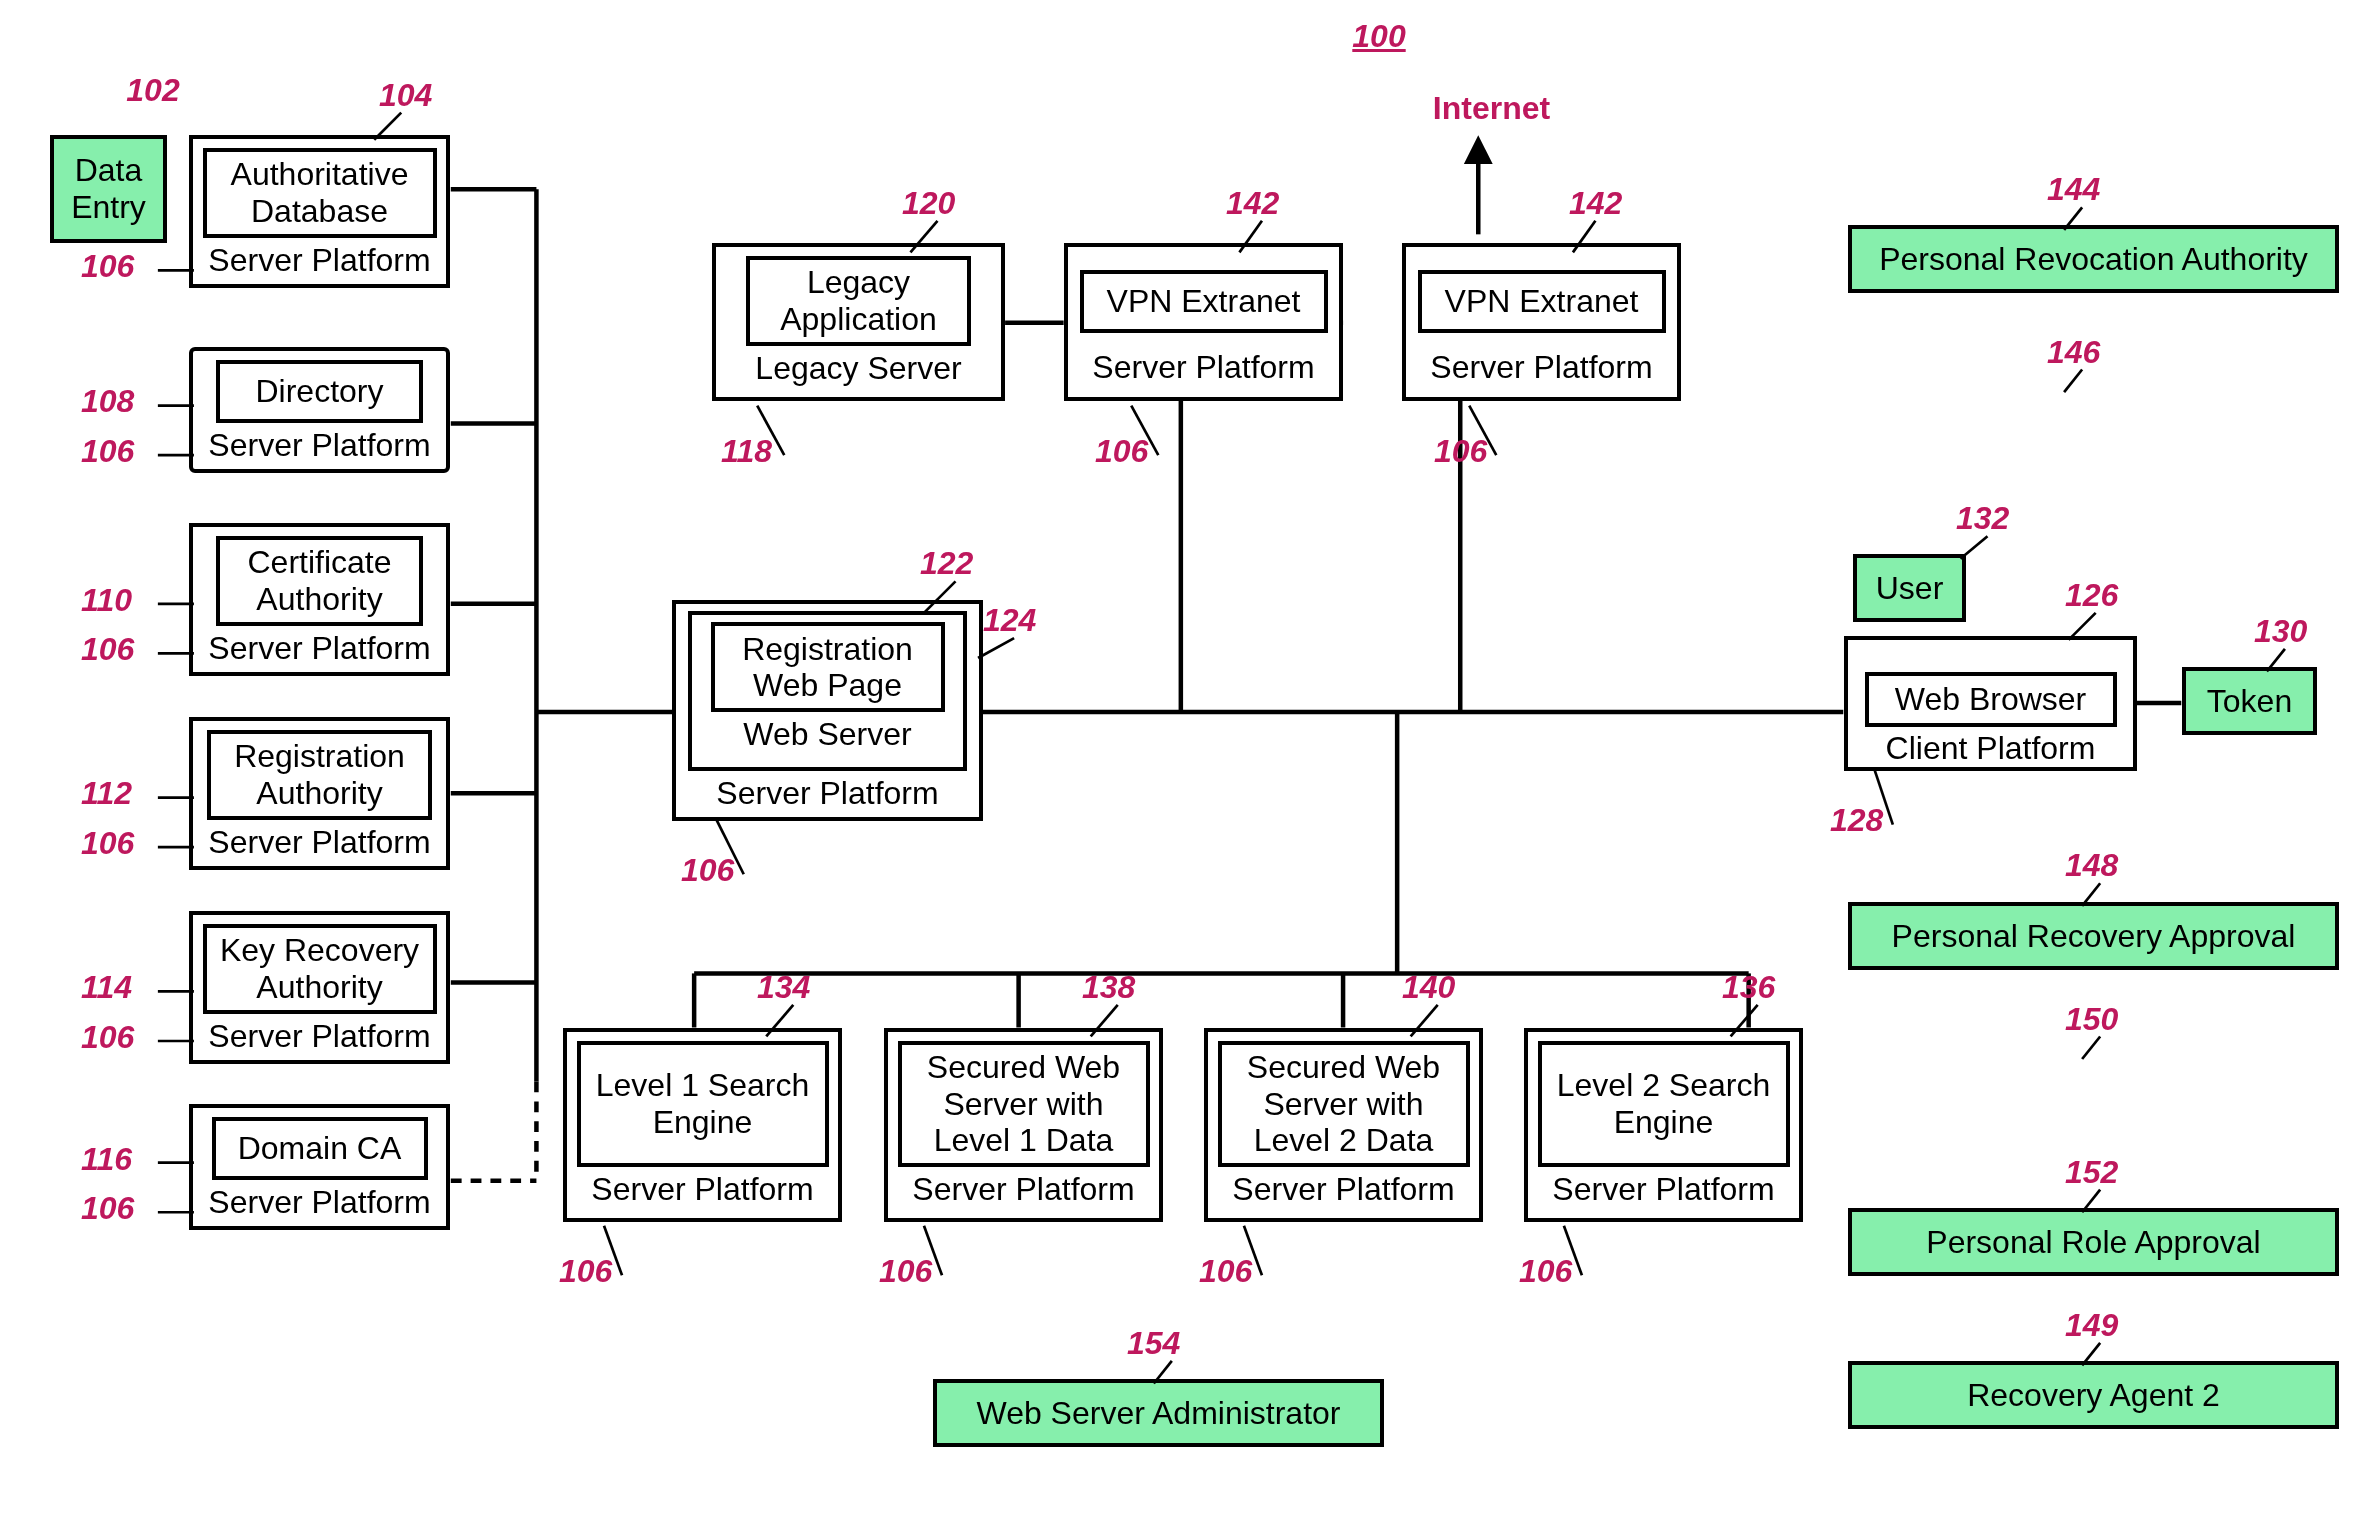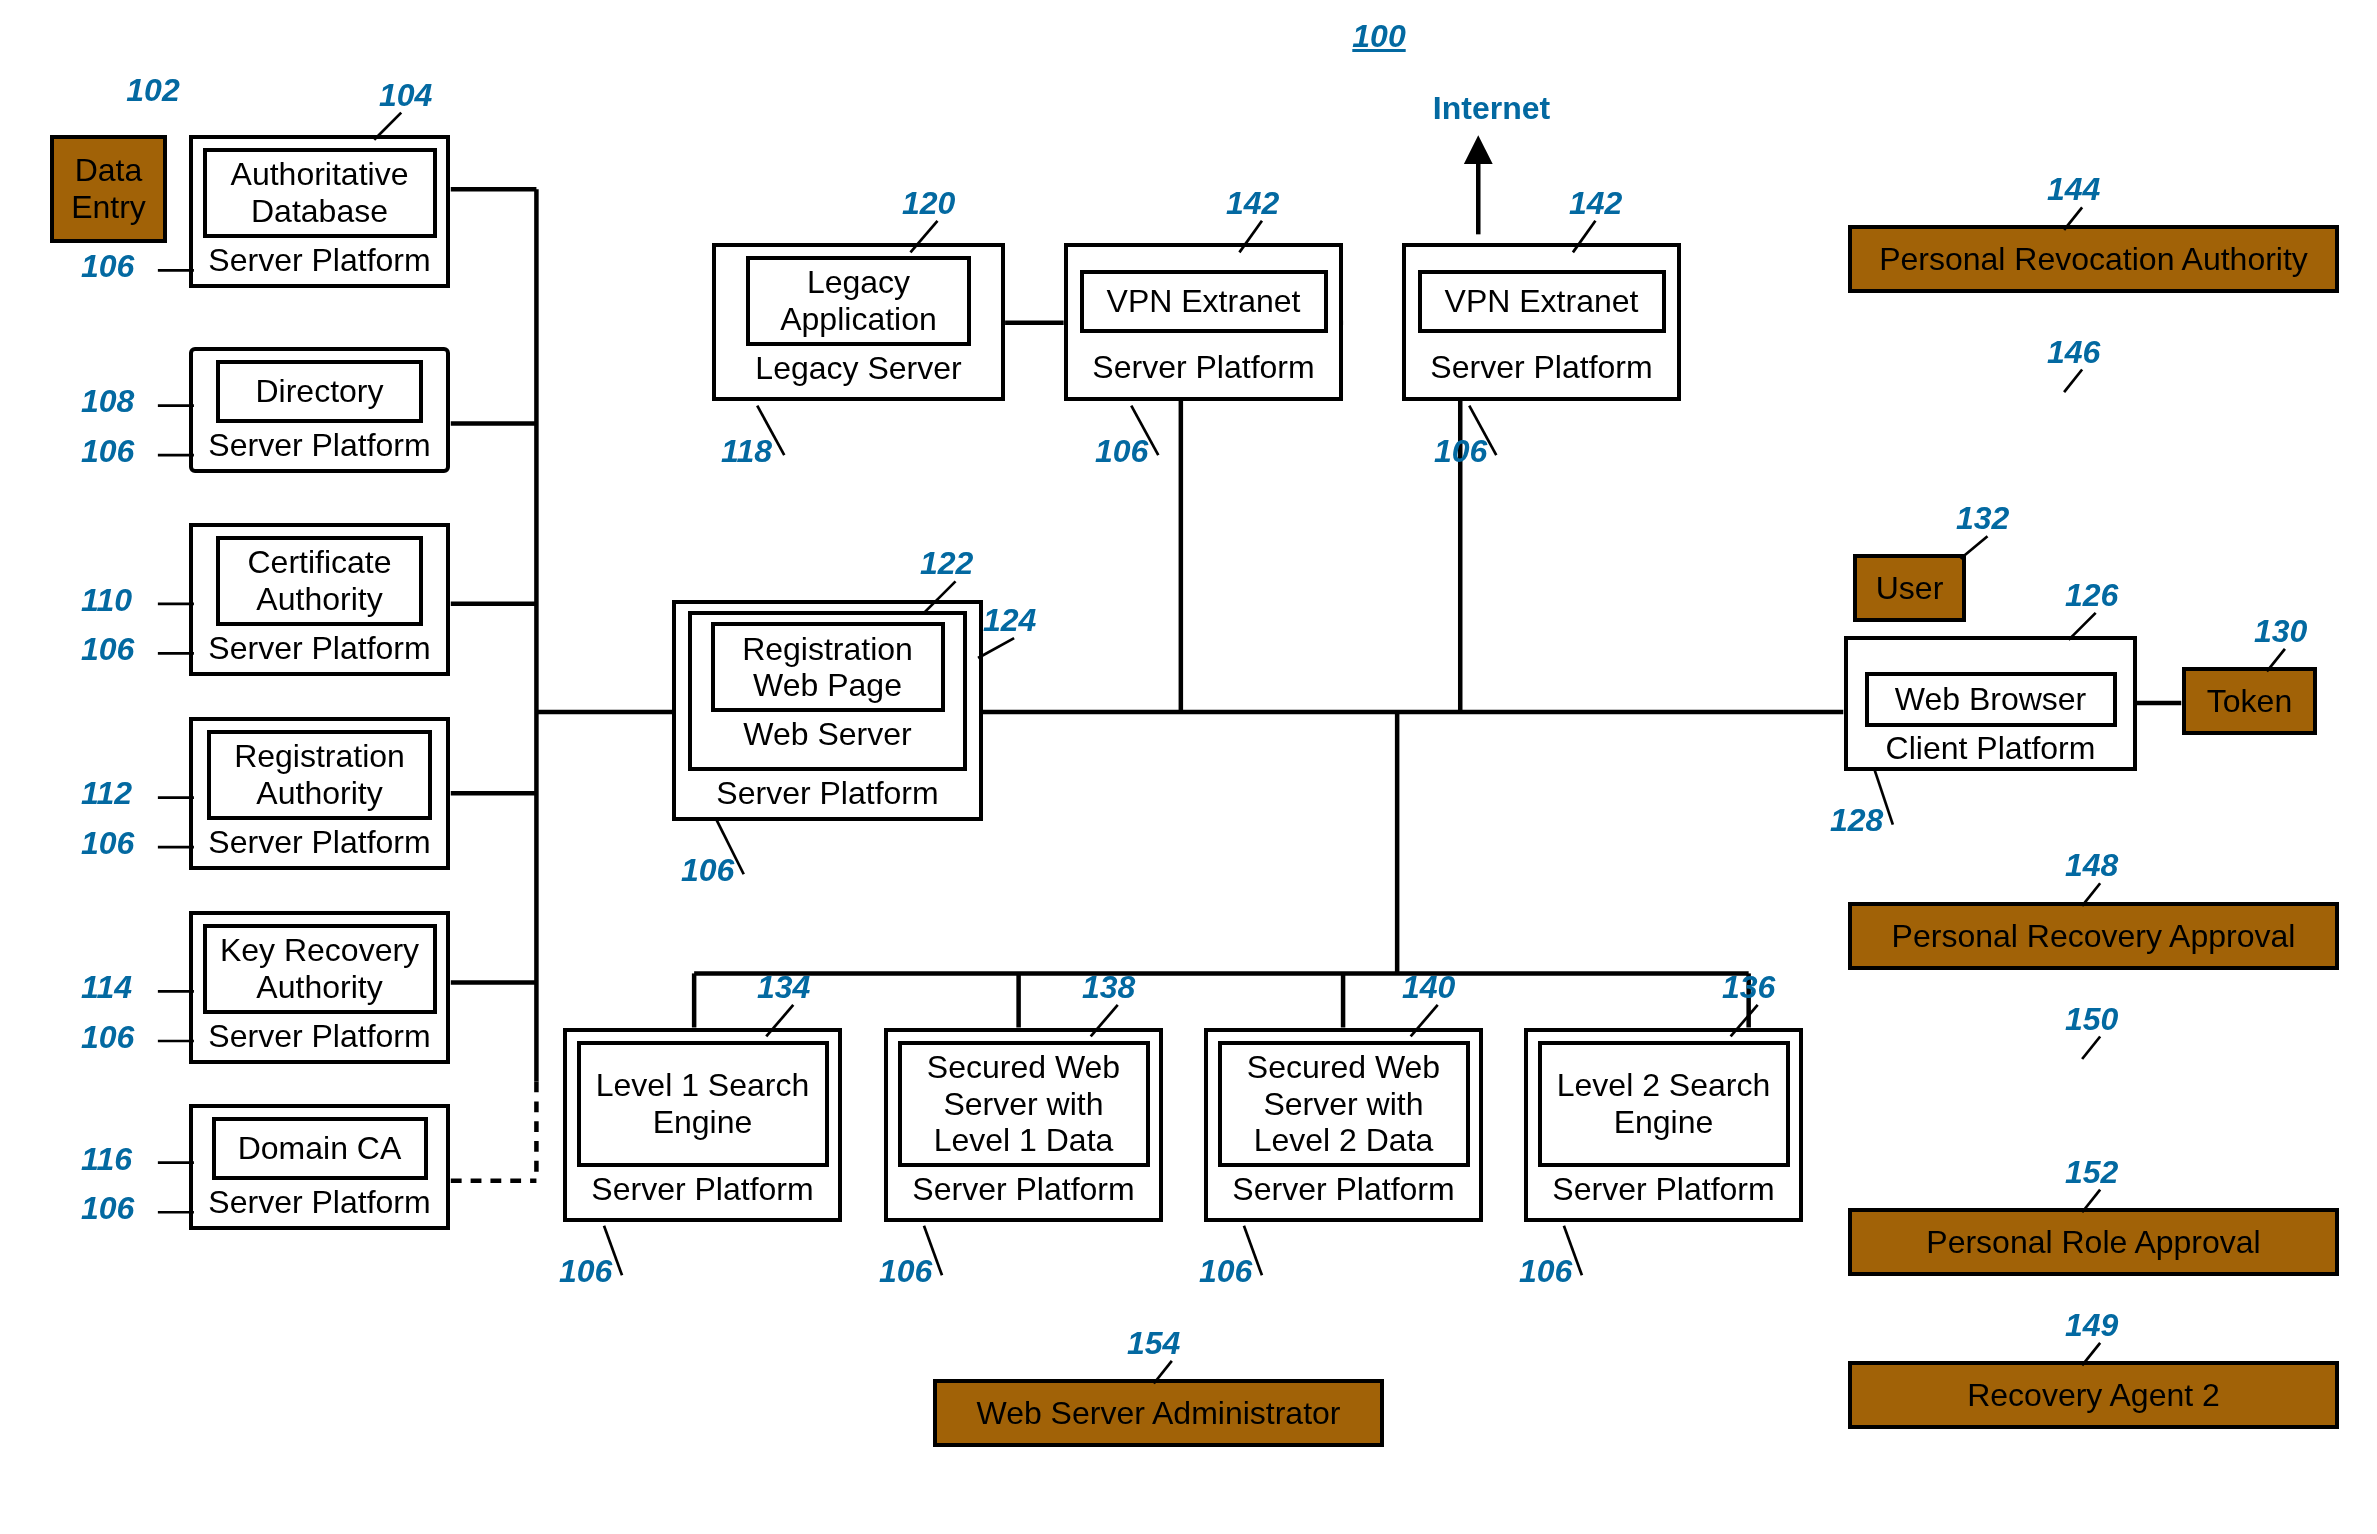--- a/index.html
+++ b/index.html
@@ -12,30 +12,30 @@
     position: relative;
     width: 2377px;
     height: 1534px;
     background: #fff;
   }
   .ref {
     position: absolute;
     font-style: italic;
     font-weight: bold;
     font-size: 32px;
-    color: #0369a1;
+    color: #be185d;
     text-align: center;
   }
   .ref.u {
     text-decoration: underline;
   }
   .box {
     position: absolute;
     border: 4.5px solid #000;
-    background: #a16207;
+    background: #86efac;
     display: flex;
     flex-direction: column;
     align-items: center;
     justify-content: center;
     font-size: 32px;
     font-weight: 400;
     text-align: center;
     box-sizing: border-box;
     line-height: 1.15;
   }

